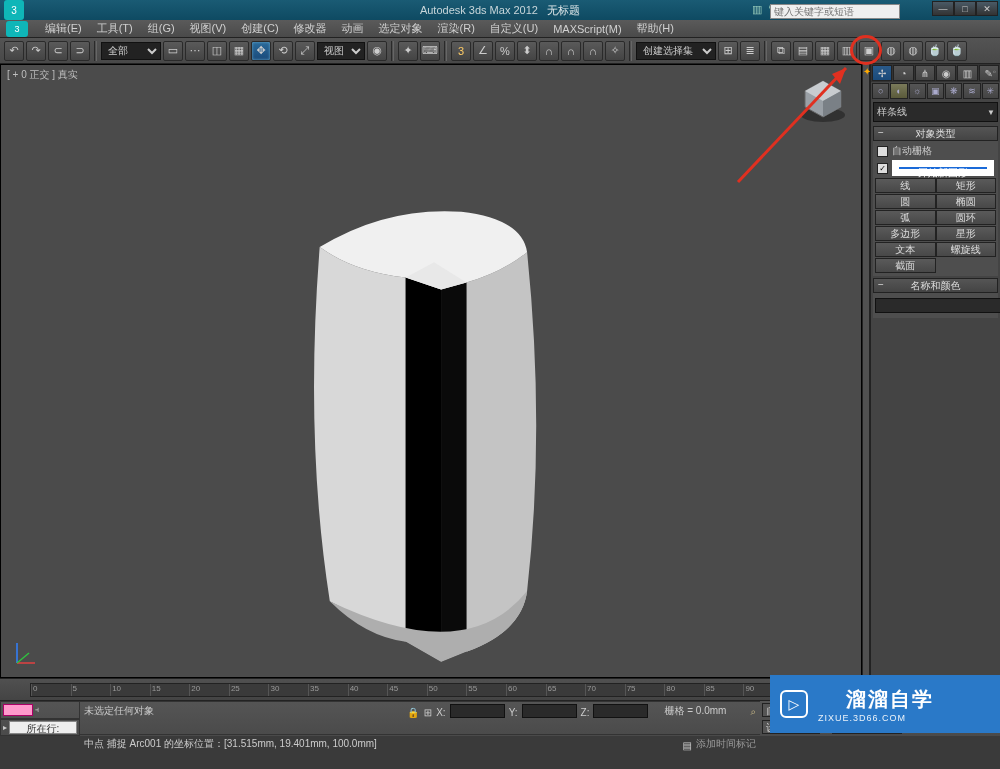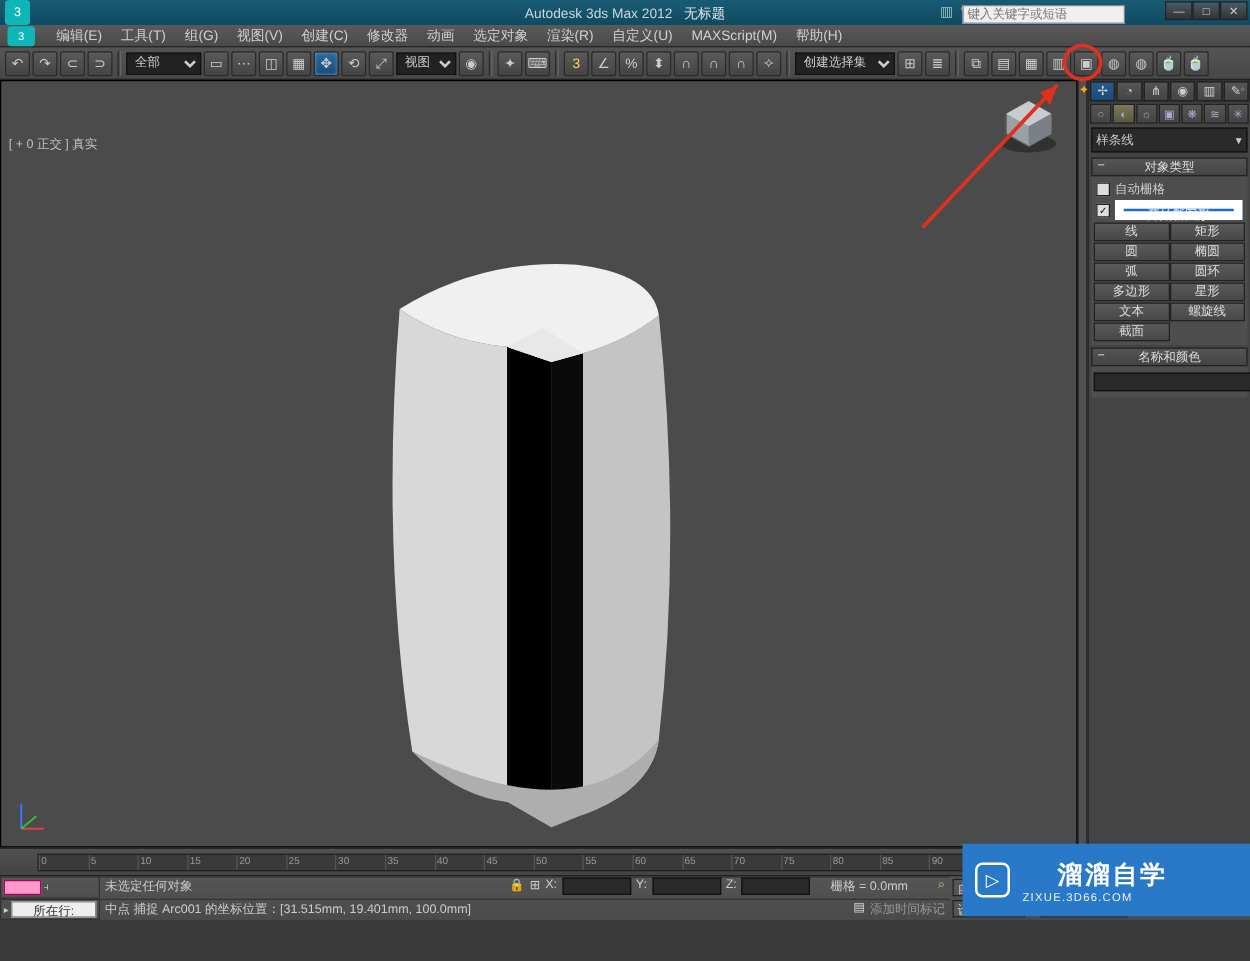--- a/index.html
+++ b/index.html
@@ -28,21 +28,21 @@
 .tb-sep { width:3px; height:20px; border-left:1px solid #2a2a2a; border-right:1px solid #666; margin:0 2px; flex-shrink:0;}
 .tb-select { height:18px; background:#222; color:#ccc; border:1px solid #111; font-size:10px; padding:0 2px;}
 .red-circle { position:absolute; right:118px; top:-3px; width:32px; height:30px; border:3px solid #e03020; border-radius:50%; pointer-events:none; z-index:20;}
 .red-arrow { position:absolute; right:142px; top:24px; width:130px; height:130px; pointer-events:none; z-index:20;}
 
 
 .content-row { display:flex; height:614px;}
 
 
 .viewport-area { flex:1; position:relative; background:#4b4b4b; border:1px solid #000;}
-.viewport-label { position:absolute; top:3px; left:6px; color:#bfbfbf; font-size:10px;margin-top:40px;}
+.viewport-label { position:absolute; top:3px; left:6px; color:#bfbfbf; font-size:10px;}
 .canvas3d { position:absolute; top:0; left:0; right:0; bottom:0;}
 .viewcube { position:absolute; top:10px; right:12px; width:52px; height:52px;}
 .axis-tripod { position:absolute; bottom:8px; left:10px; width:30px; height:30px;}
 
 
 .cmd-panel { width:130px; background:#444; border-left:1px solid #222; display:flex; flex-direction:column; font-size:10px; color:#ccc;}
 .cmd-tabs { display:flex; height:18px; background:#333; padding:1px; gap:1px;}
 .cmd-tabs div { flex:1; background:linear-gradient(#555,#444); border:1px solid #222; display:flex;align-items:center;justify-content:center; font-size:10px;}
 .cmd-tabs div.active { background:linear-gradient(#2a5a8a,#1a4a7a);}
 .cmd-subtabs { display:flex; height:18px; padding:1px; gap:1px;}
@@ -65,21 +65,21 @@
 .timeline { height:22px; background:linear-gradient(#505050,#444); border-top:1px solid #222; position:relative; font-size:9px; color:#aaa; display:flex; align-items:flex-start; padding-top:2px;}
 .timeline-track { flex:1; height:14px; background:#3a3a3a; margin:2px 6px; border:1px solid #222; position:relative;}
 .timeline-ticks { position:absolute; top:0; left:0; right:0; height:100%; display:flex;}
 .timeline-ticks span { flex:1; border-left:1px solid #555; font-size:8px; color:#999; padding-left:1px;}
 
 .status { height:36px; background:linear-gradient(#555,#4a4a4a); border-top:1px solid #222; display:flex; font-size:10px; color:#ccc;}
 .status-left { width:80px; display:flex; flex-direction:column;}
 .status-left .srow { height:18px; display:flex; align-items:center; border:1px solid #333; gap:2px; padding:0 2px;}
 .status-left .box { width:30px; height:12px; background:#ff99cc; border:1px solid #a06;}
 .status-mid { flex:1; display:flex; flex-direction:column;}
-.status-mid .srow { height:18px; display:flex; align-items:flex-start; gap:4px; padding:0 4px; border-top:1px solid #333;}
+.status-mid .srow { height:18px; display:flex; align-items:flex-end; gap:4px; padding:16px 4px; border-top:1px solid #333;}
 .coord-box { width:55px; height:14px; background:#2a2a2a; border:1px solid #111; color:#888; font-size:9px; padding:0 2px; display:flex; align-items:center;}
 .status-right { width:240px; display:flex; flex-direction:column;}
 .status-right .srow { height:18px; display:flex; align-items:center; gap:2px; padding:0 2px;}
 
 .watermark { position:absolute; right:0; bottom:36px; width:230px; height:58px; background:#2a79c8; display:flex; align-items:center; padding:0 10px; gap:10px; z-index:30;}
 .watermark .play { width:28px;height:28px; border:2px solid #fff; border-radius:6px; display:flex;align-items:center;justify-content:center; color:#fff; font-size:14px;}
 .watermark .txt { color:#fff;}
 .watermark .big { font-size:20px; font-weight:bold; letter-spacing:2px;margin-left:28px;}
 .watermark .small { font-size:9px; letter-spacing:1px; opacity:.9;}
 

